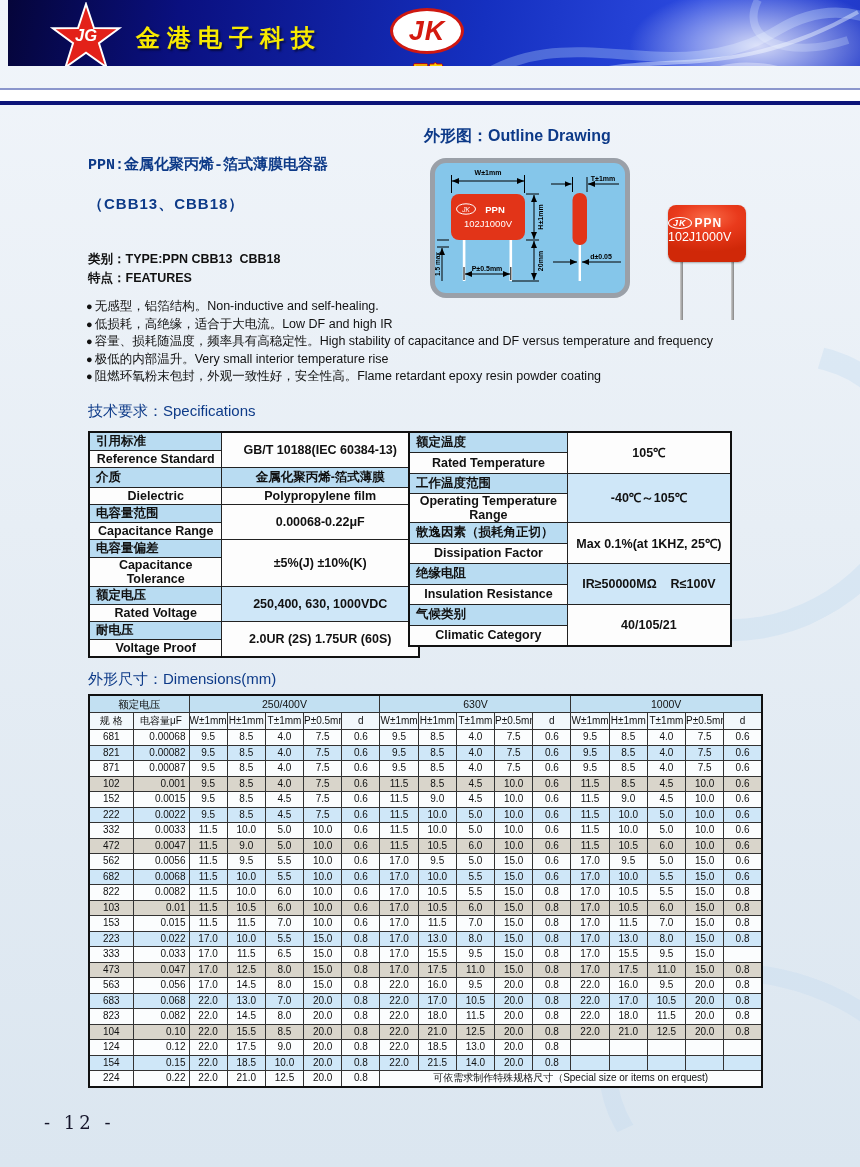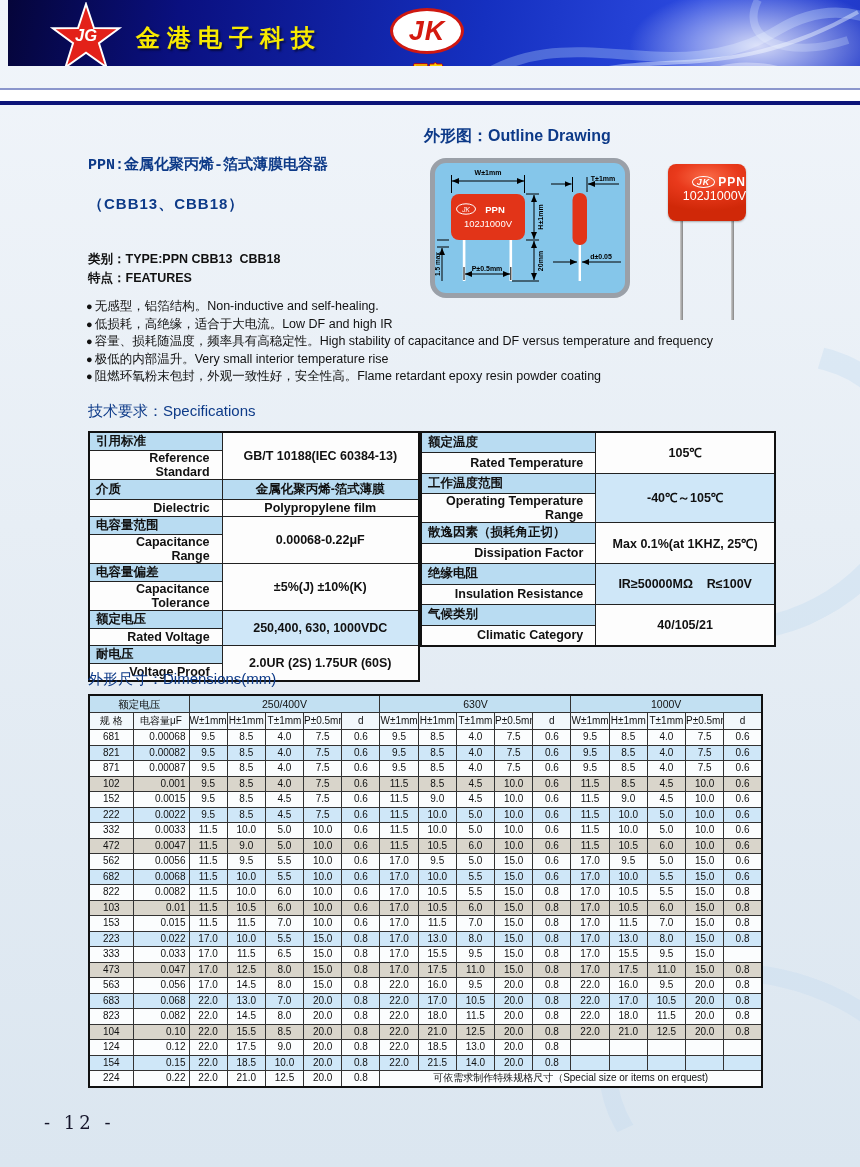--- a/index.html
+++ b/index.html
@@ -31,44 +31,44 @@
   .sec-title{position:absolute;font-size:15px;font-weight:normal;color:#0d3a88;}
   .st-spec{left:88px;top:402px;}
   .st-dim{left:88px;top:670px;}
   
   .panel{position:absolute;left:430px;top:158px;width:200px;height:140px;background:#85c6ea;
     border:5px solid #9aa0a8;border-radius:16px;box-sizing:border-box;}
   .panel svg{display:block;width:190px;height:130px;}
   
   .photo{position:absolute;left:668px;top:164px;width:78px;}
   .photo .body{position:relative;z-index:1;width:78px;height:57px;border-radius:8px;color:#fff;
-    text-align:right;padding-top:11px;box-sizing:border-box;
+    text-align:left;padding-top:11px;box-sizing:border-box;
     background:radial-gradient(ellipse 90% 60% at 50% 22%,#f96a46 0%,#e93a1c 45%,#d02808 100%);
-    box-shadow:0 1px 2px rgba(0,0,0,.3);}
+    box-shadow:0 1px 2px rgba(0,0,0,.3);margin-top:41px;}
   .ph-l1{font-size:12px;font-weight:bold;letter-spacing:1px;}
   .ph-oval{display:inline-block;border:1px solid #fff;border-radius:50%;padding:0 4px;font-size:9px;
     font-style:italic;vertical-align:1px;margin-right:3px;}
   .ph-l2{font-size:12.5px;}
   .lead{position:absolute;top:52px;width:3px;height:104px;background:linear-gradient(90deg,#cccccc,#858585);}
   .l1{left:12px}.l2{left:63px}
   
   .type-block{position:absolute;left:88px;top:250px;font-size:12.5px;font-weight:bold;color:#111;line-height:19px;}
   .tb-val{white-space:pre;}
   .features{position:absolute;left:86px;top:298px;margin:0;padding:0;list-style:none;
     font-size:12.5px;color:#111;line-height:17.5px;width:720px;}
   .features li::before{content:"●";margin-right:2px;font-size:11px;}
   
   .spec{position:absolute;border-collapse:collapse;border:2px solid #111;background:#fdfdfd;}
   .spec td{border:1px solid #222;color:#111;font-weight:bold;box-sizing:border-box;}
   .specL{left:88px;top:431px;width:332px;}
-  .specR{left:420px;top:431px;width:356px;}
+  .specR{left:408px;top:431px;width:324px;}
   .specL td{height:17px;font-size:12.5px;}
   .specR td{height:20.5px;font-size:12.5px;}
   .lz{background:#b9dcf2;padding:0 6px;text-align:left;}
-  .le{background:#fdfdfd;padding:0 12px;text-align:right;font-size:11.5px;margin-top:7px;}
+  .le{background:#fdfdfd;padding:0 6px;text-align:center;font-size:11.5px;margin-top:7px;}
   .vz{background:#b9dcf2;text-align:center;}
   .ve{background:#fdfdfd;text-align:center;}
   .val{background:#fdfdfd;text-align:center;white-space:pre;}
   .tint{background:#cfe7f8 !important;}
   
   .dims{position:absolute;left:88px;top:694px;width:673px;border-collapse:collapse;table-layout:fixed;
     border:2px solid #111;background:#fbfdfe;}
   .dims th,.dims td{border:1px solid #333;font-size:10px;color:#111;text-align:center;padding:0;
     height:14.5px;line-height:12px;font-weight:normal;overflow:hidden;}
   .dims thead tr.h1 th{background:#c2e0f2;height:16px;font-size:10.5px;}

